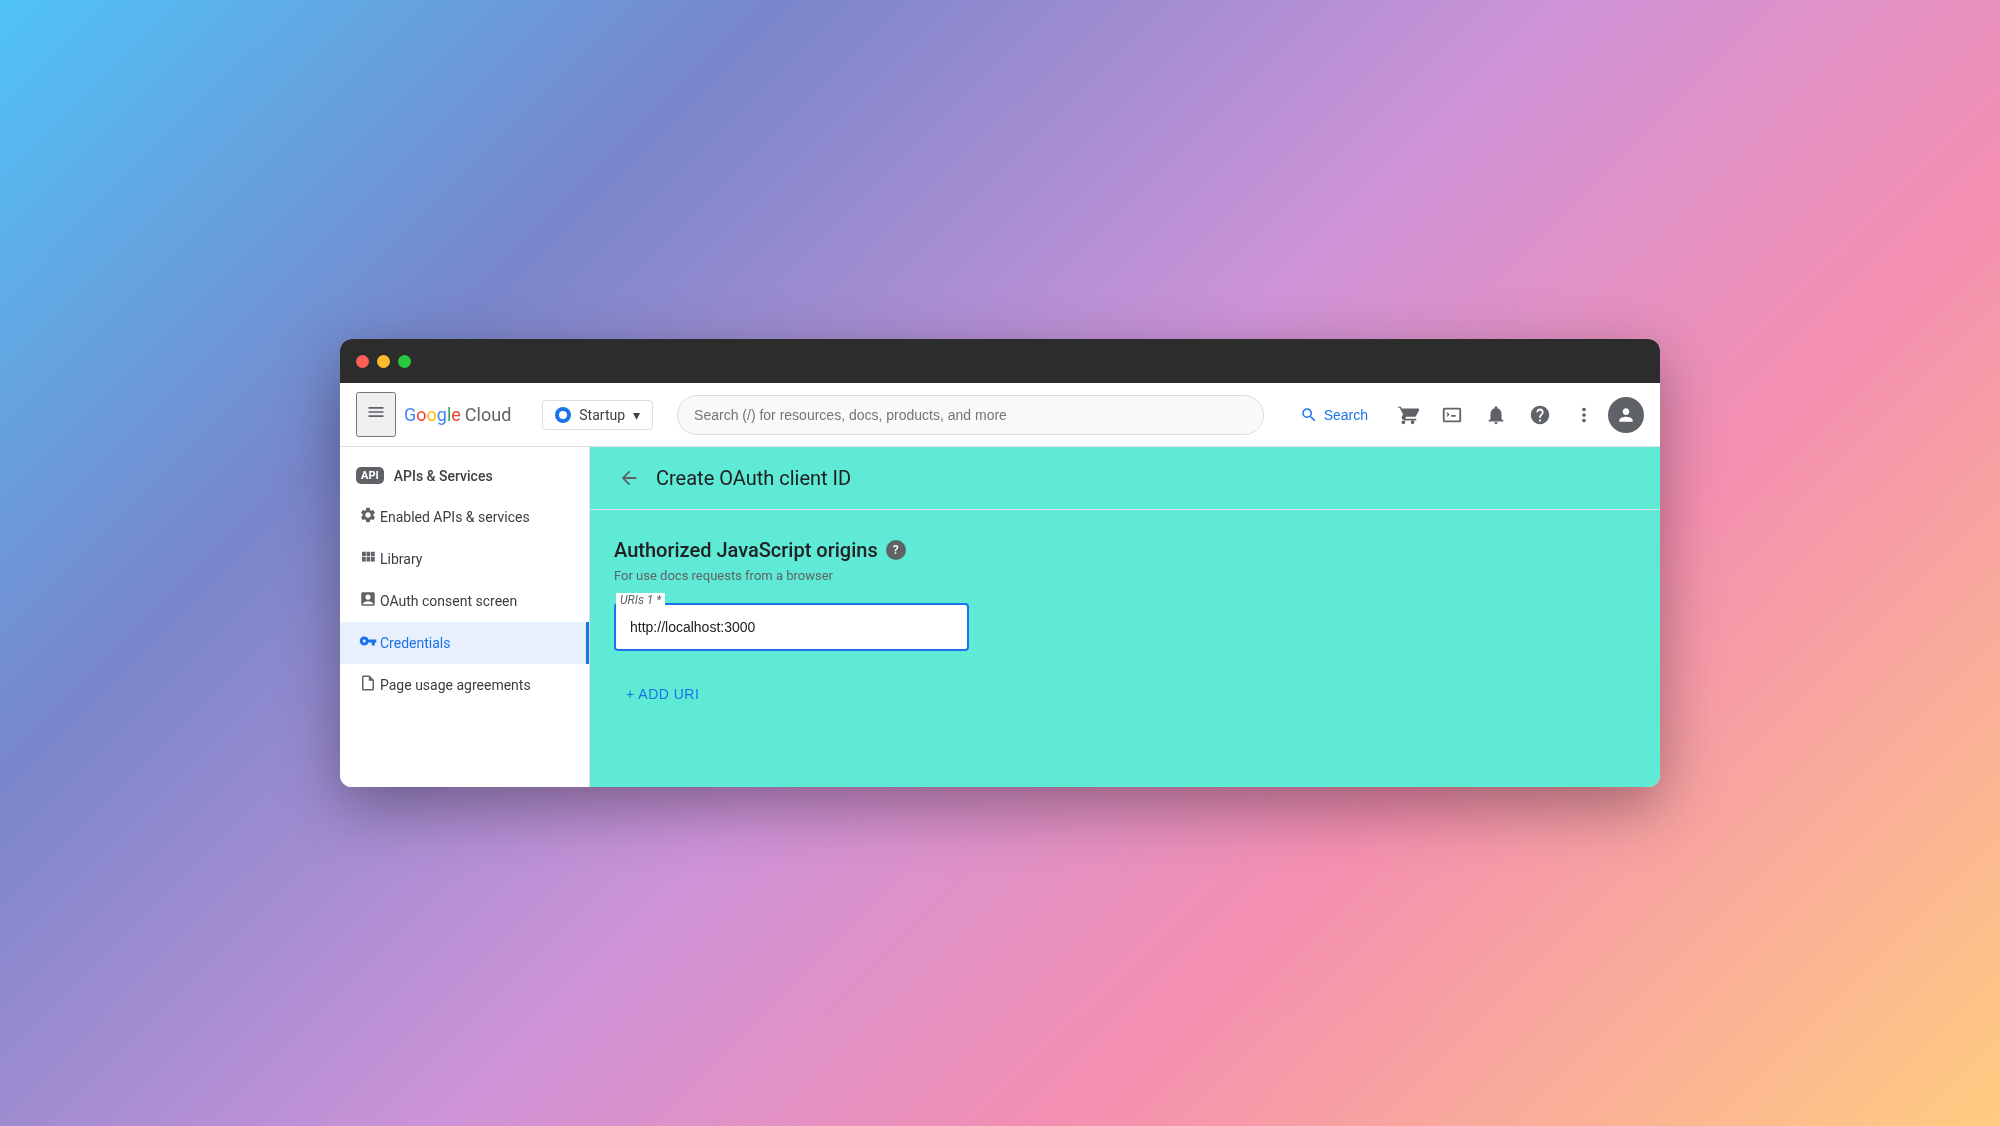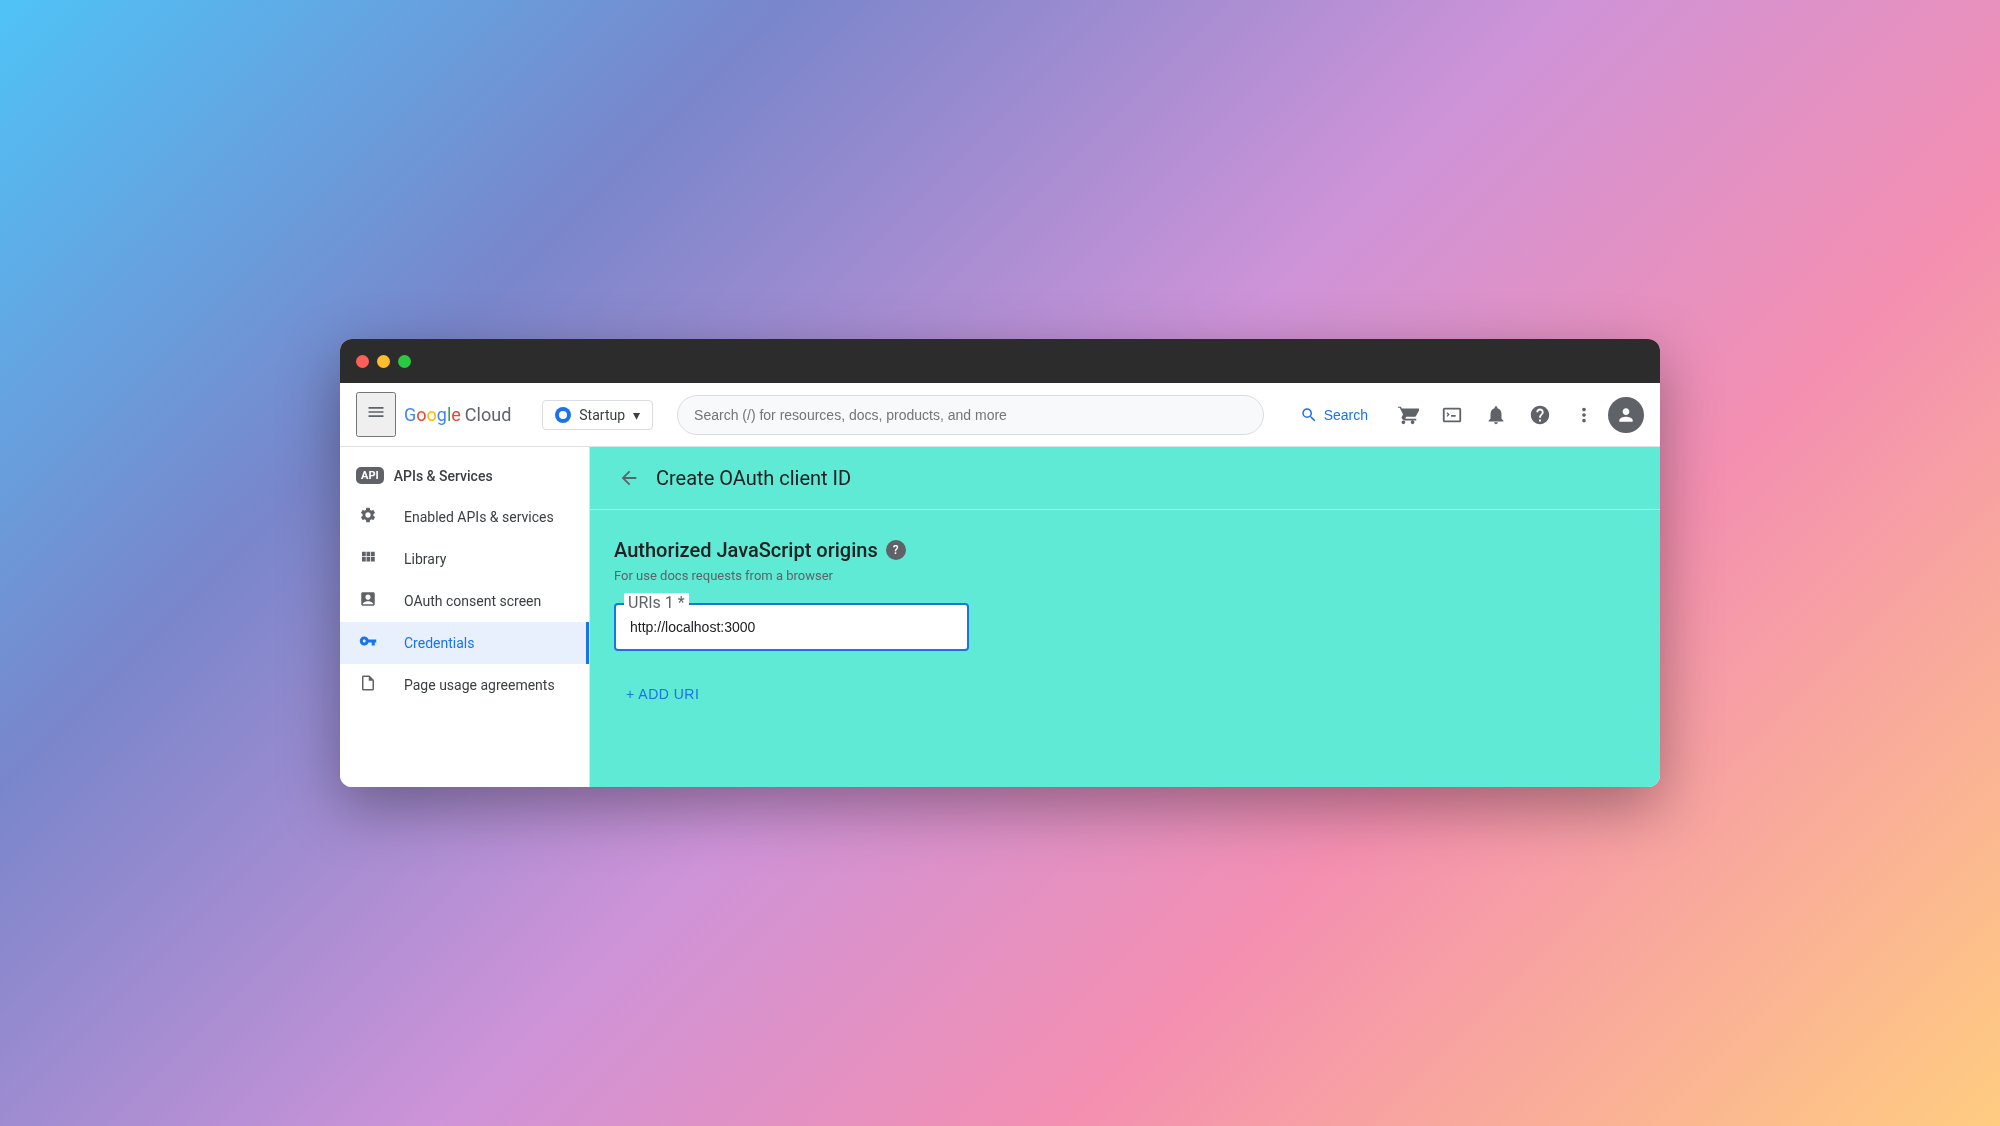--- a/index.html
+++ b/index.html
@@ -189,21 +189,21 @@
       color: #fff;
       font-size: 11px;
       font-weight: 700;
       padding: 2px 5px;
       border-radius: 5px;
     }
 
     .sidebar-item {
       display: flex;
       align-items: center;
-      gap: 24px;
+      gap: 0;
       padding: 10px 16px;
       cursor: pointer;
       font-size: 14px;
       color: #3c4043;
       position: relative;
     }
     .sidebar-item.active {
       background: #e8f0fe;
       color: #1a73e8;
       border-right: 3px solid #1a73e8;
@@ -282,26 +282,27 @@
 
     .uri-field-wrapper {
       position: relative;
       display: inline-block;
       min-width: 400px;
       margin-bottom: 16px;
     }
     .uri-field-label {
       position: absolute;
       top: -10px;
-      left: 10px;
+      left: 2px;
       background: #fff;
       padding: 0 4px;
-      font-size: 16px;
+      font-size: 12px;
       color: #5f6368;
       z-index: 1;
+      font-style: italic;
     }
     .uri-input {
       width: 355px;
       height: 48px;
       border: 2px solid #1a73e8;
       border-radius: 4px;
       padding: 0 14px;
       font-size: 14px;
       color: #202124;
       outline: none;

